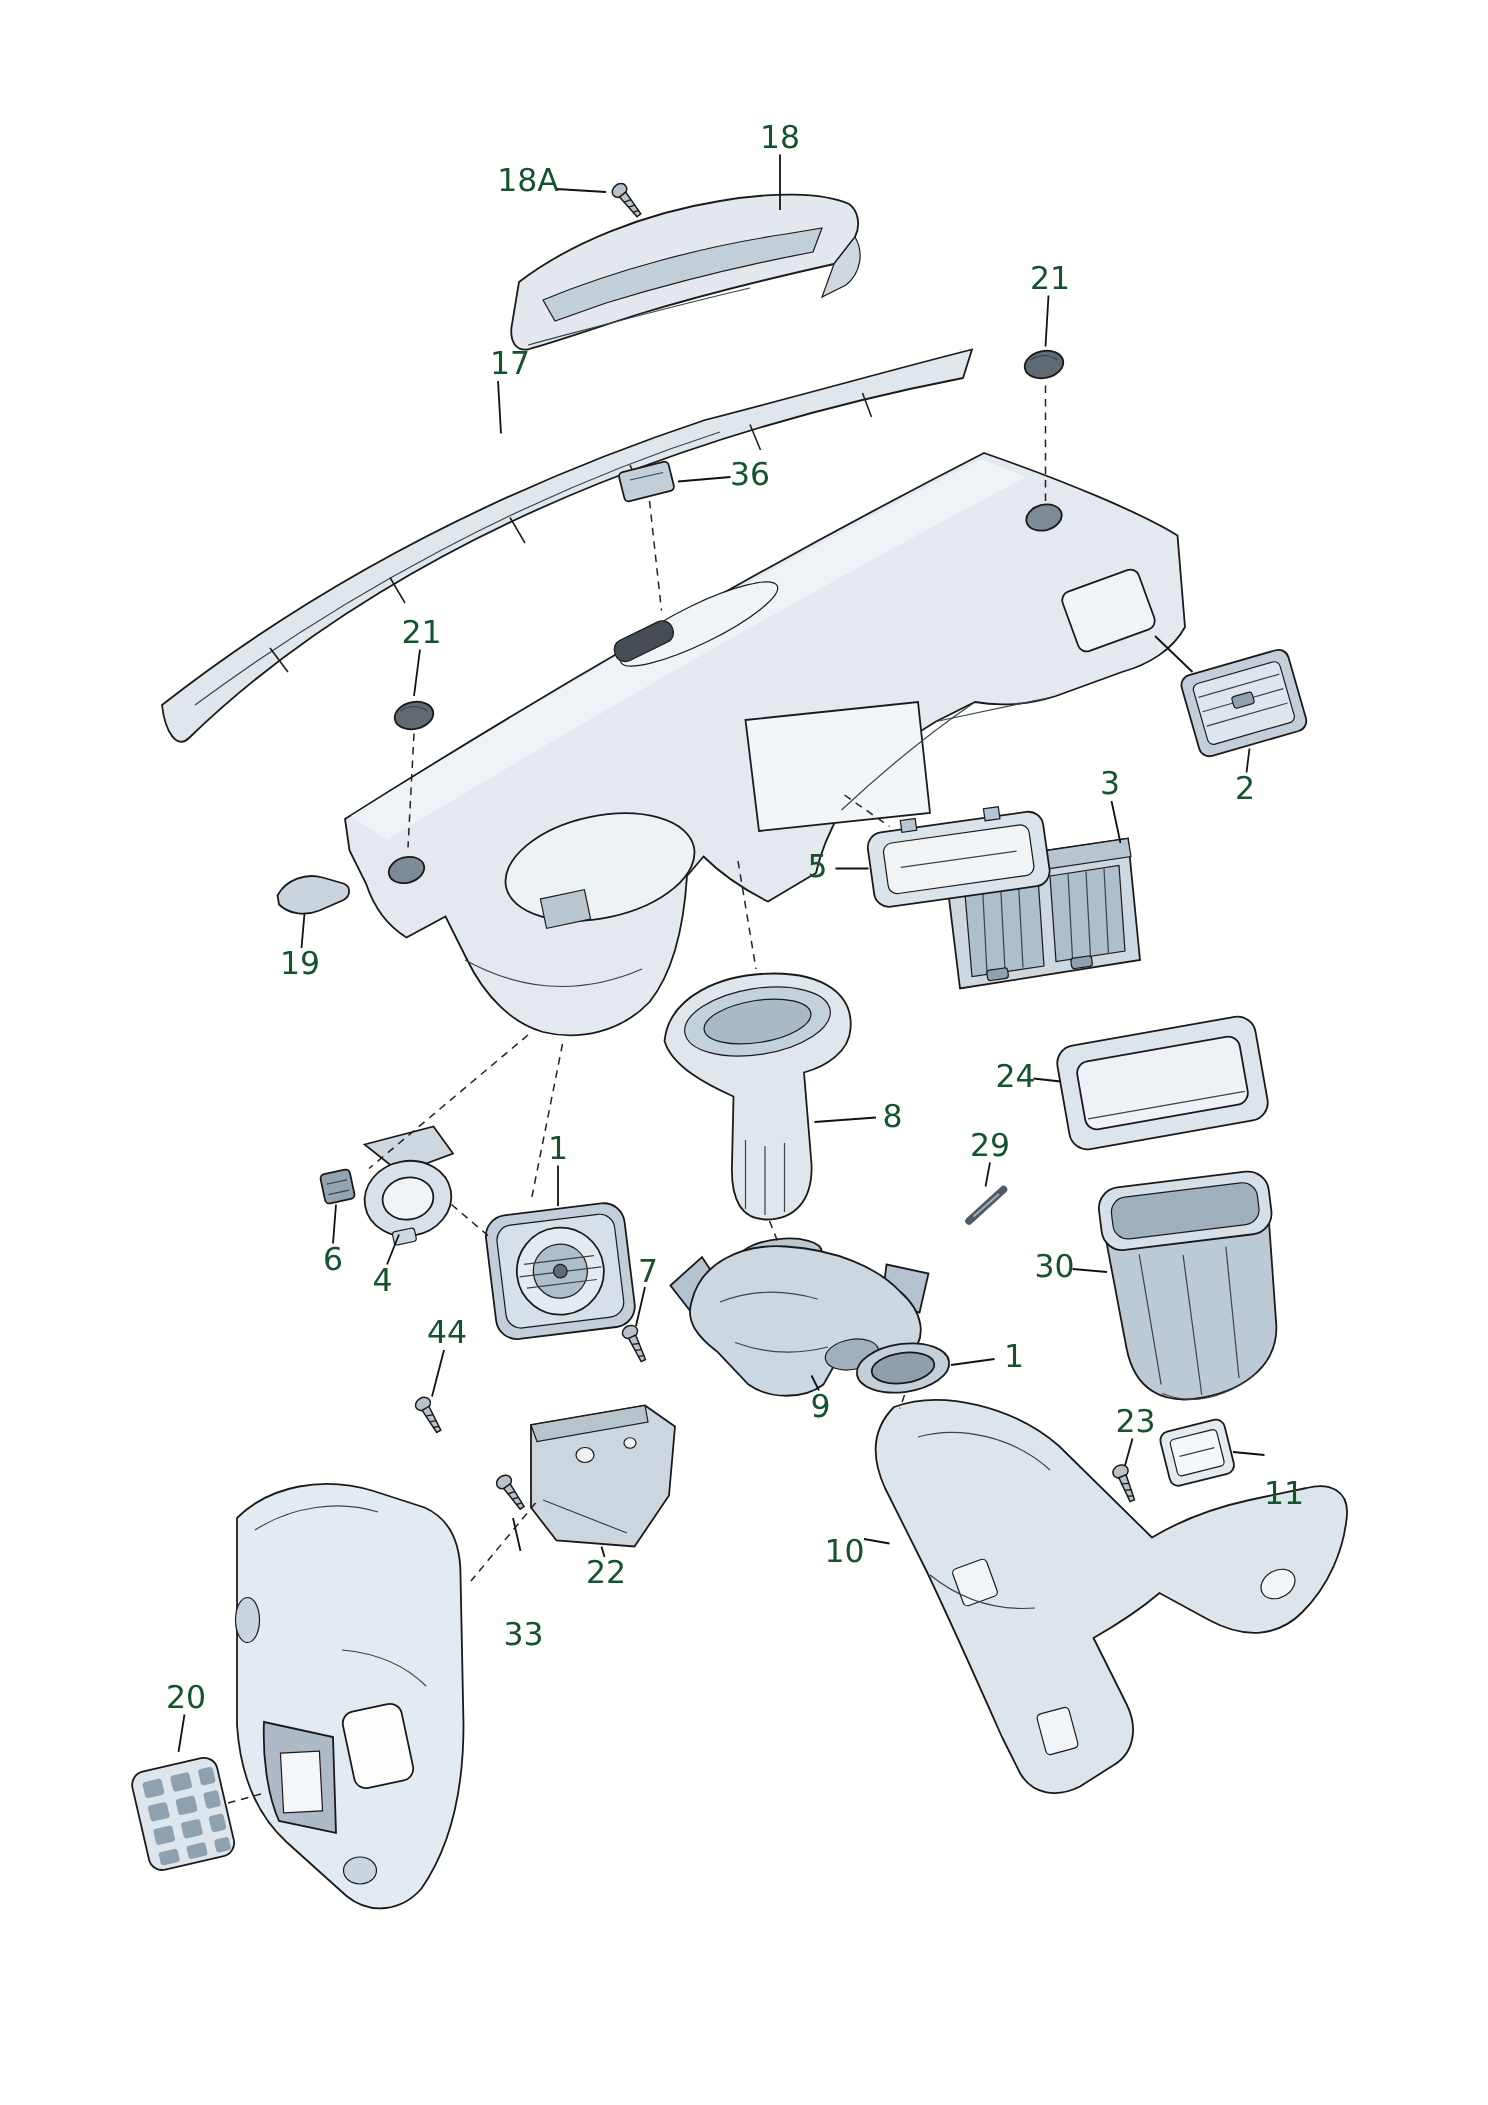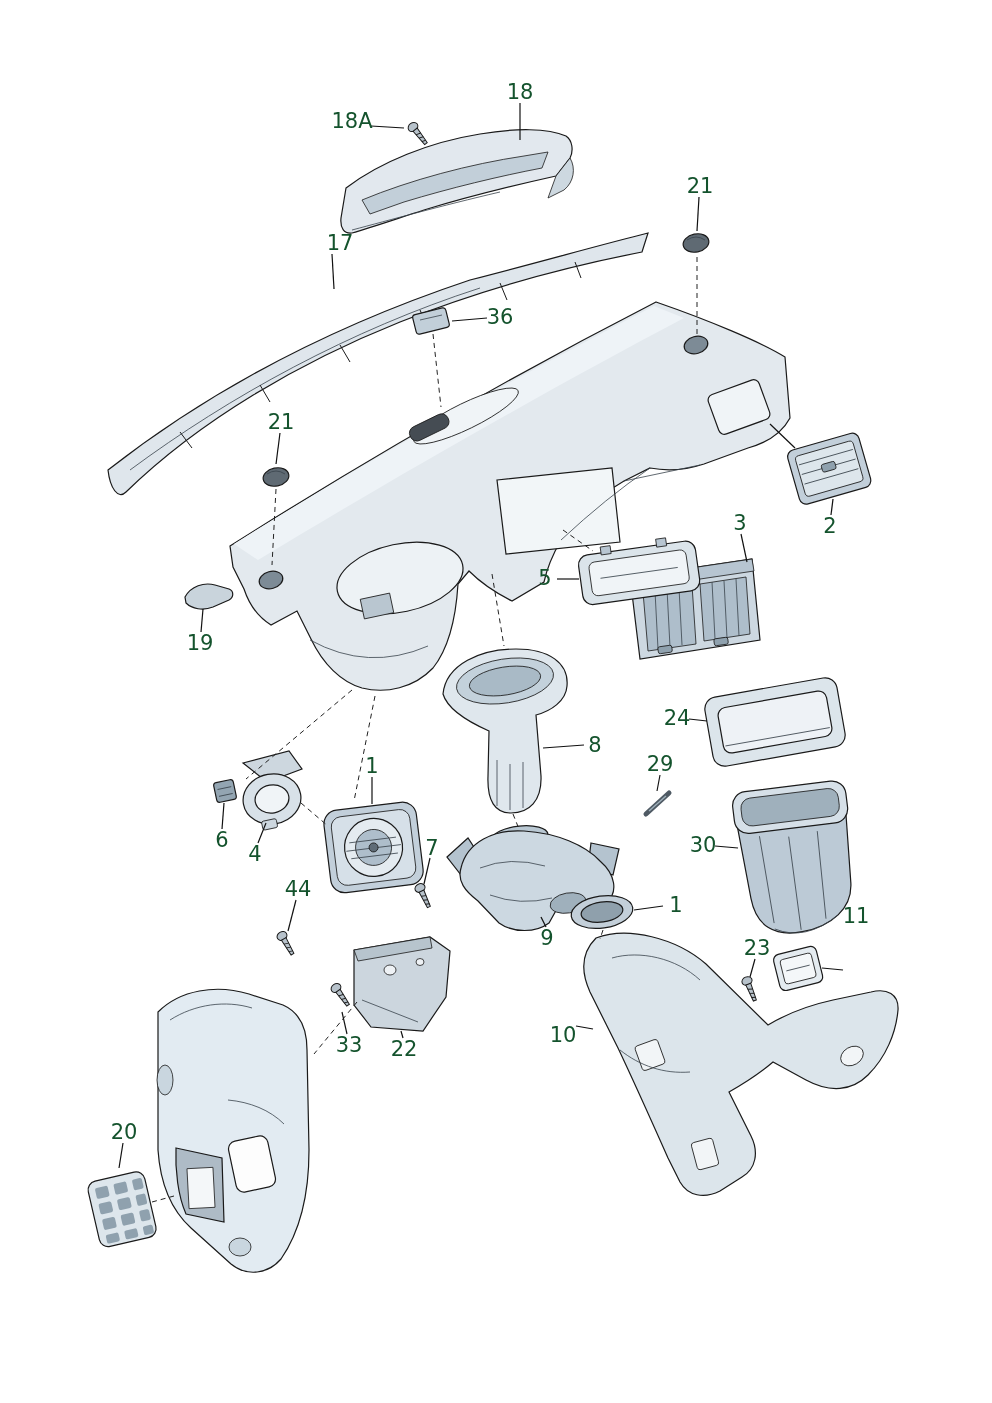--- a/index.html
+++ b/index.html
@@ -311,18 +311,18 @@
   <div class="lbl" style="left:703px;top:845px">30</div>
   <div class="lbl" style="left:222px;top:840px">6</div>
   <div class="lbl" style="left:255px;top:854px">4</div>
   <div class="lbl" style="left:372px;top:766px">1</div>
   <div class="lbl" style="left:432px;top:848px">7</div>
   <div class="lbl" style="left:298px;top:889px">44</div>
   <div class="lbl" style="left:547px;top:938px">9</div>
   <div class="lbl" style="left:676px;top:905px">1</div>
   <div class="lbl" style="left:563px;top:1035px">10</div>
   <div class="lbl" style="left:757px;top:948px">23</div>
-  <div class="lbl" style="left:856px;top:916px">11</div>
+  <div class="lbl" style="left:856px;top:996px">11</div>
   <div class="lbl" style="left:404px;top:1049px">22</div>
-  <div class="lbl" style="left:349px;top:1045px">33</div>
+  <div class="lbl" style="left:349px;top:1090px">33</div>
   <div class="lbl" style="left:124px;top:1132px">20</div>
 
 </div>
 
 </body></html>

